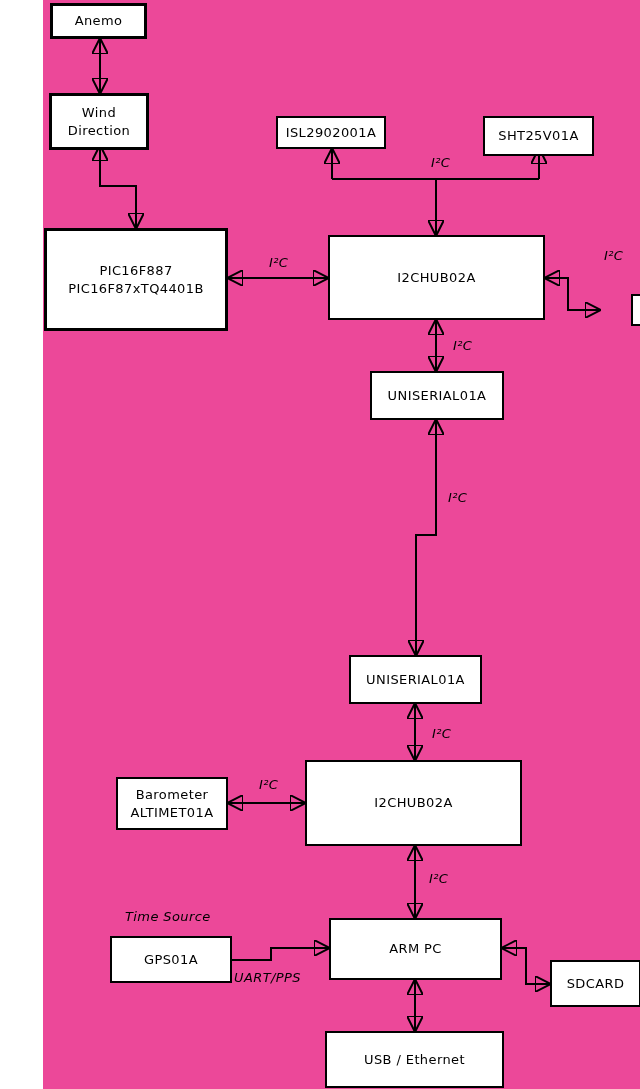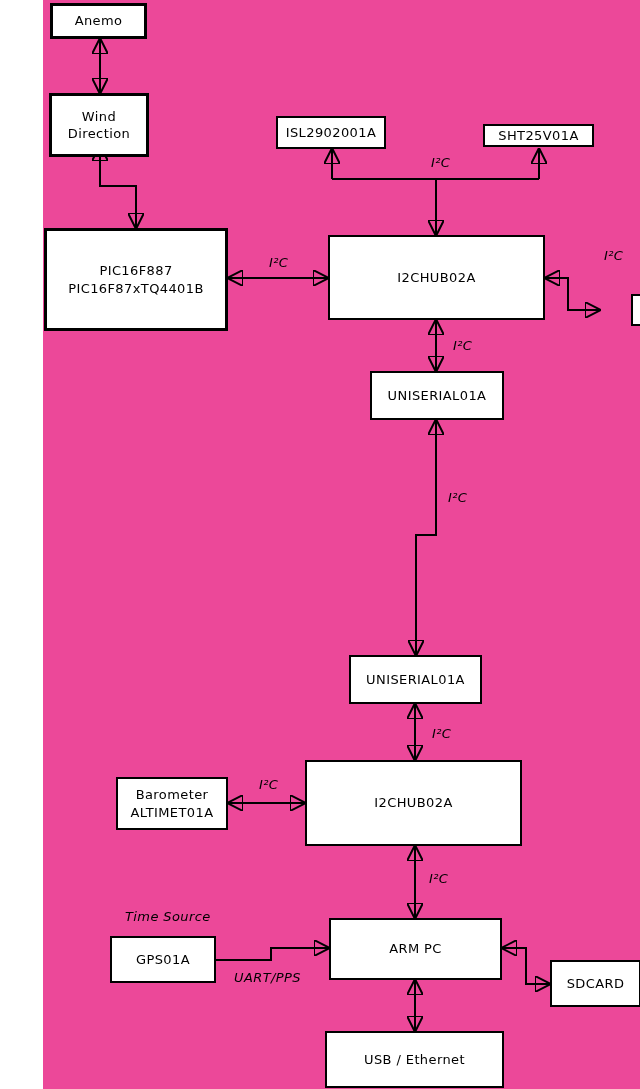--- a/index.html
+++ b/index.html
@@ -81,35 +81,35 @@
     <path d="M372 846 L372 918" marker-start="url(#arw)" marker-end="url(#arw)"></path>
     <path d="M173 960 L228 960 L228 948 L286 948" marker-end="url(#arw)"></path>
     <path d="M459 948 L483 948 L483 984 L507 984" marker-start="url(#arw)" marker-end="url(#arw)"></path>
     <path d="M372 980 L372 1031" marker-start="url(#arw)" marker-end="url(#arw)"></path>
   </svg>
 
   <div class="node bold-border" style="left:7px;top:3px;width:97px;height:36px">
     <span class="lbl">Anemo</span>
   </div>
 
-  <div class="node bold-border" style="left:6px;top:93px;width:100px;height:64px">
+  <div class="node bold-border" style="left:6px;top:93px;width:100px;height:57px">
     <span class="lbl">Wind
 Direction</span>
   </div>
 
   <div class="node bold-border" style="left:1px;top:228px;width:184px;height:103px">
     <span class="lbl">PIC16F887
 PIC16F87xTQ4401B</span>
   </div>
 
   <div class="node" style="left:233px;top:116px;width:110px;height:33px">
     <span class="lbl">ISL2902001A</span>
   </div>
 
-  <div class="node" style="left:440px;top:124px;width:111px;height:23px">
+  <div class="node" style="left:440px;top:116px;width:111px;height:40px">
     <span class="lbl">SHT25V01A</span>
   </div>
 
   <div class="node" style="left:285px;top:235px;width:217px;height:85px">
     <span class="lbl">I2CHUB02A</span>
   </div>
 
   <div class="node" style="left:588px;top:294px;width:82px;height:32px">
     <span class="lbl">LTS01A</span>
   </div>
@@ -124,21 +124,21 @@
 
   <div class="node" style="left:262px;top:760px;width:217px;height:86px">
     <span class="lbl">I2CHUB02A</span>
   </div>
 
   <div class="node" style="left:73px;top:777px;width:112px;height:53px">
     <span class="lbl">Barometer
 ALTIMET01A</span>
   </div>
 
-  <div class="node" style="left:67px;top:936px;width:106px;height:47px">
+  <div class="node" style="left:67px;top:936px;width:122px;height:47px">
     <span class="lbl">GPS01A</span>
   </div>
 
   <div class="node" style="left:286px;top:918px;width:173px;height:62px">
     <span class="lbl">ARM PC</span>
   </div>
 
   <div class="node" style="left:507px;top:960px;width:91px;height:47px">
     <span class="lbl">SDCARD</span>
   </div>

